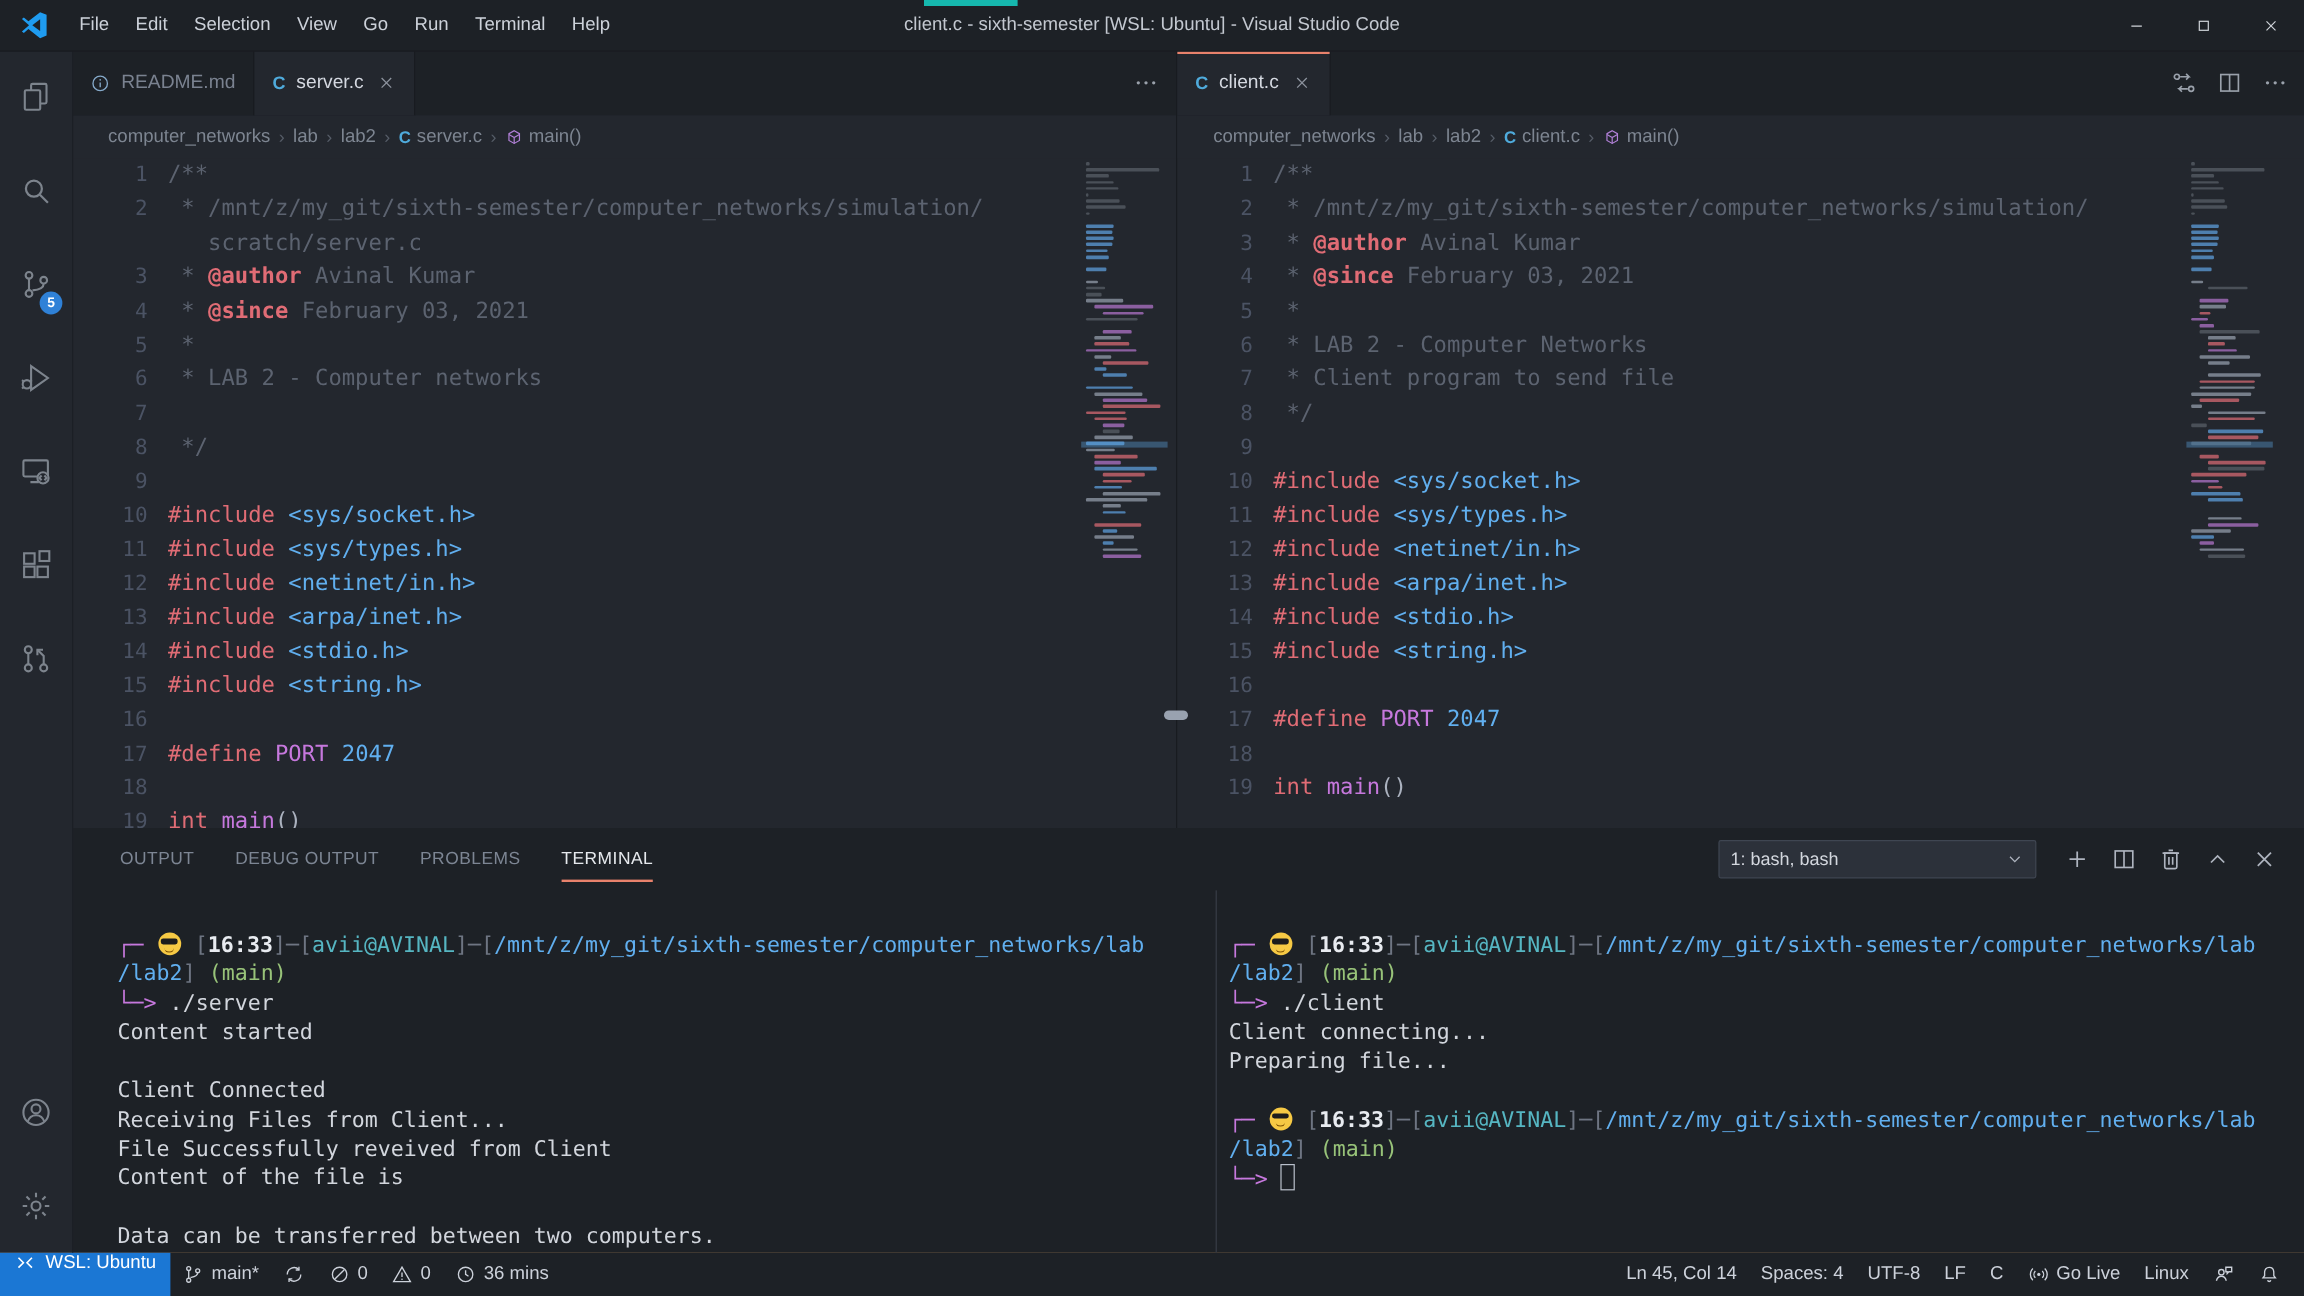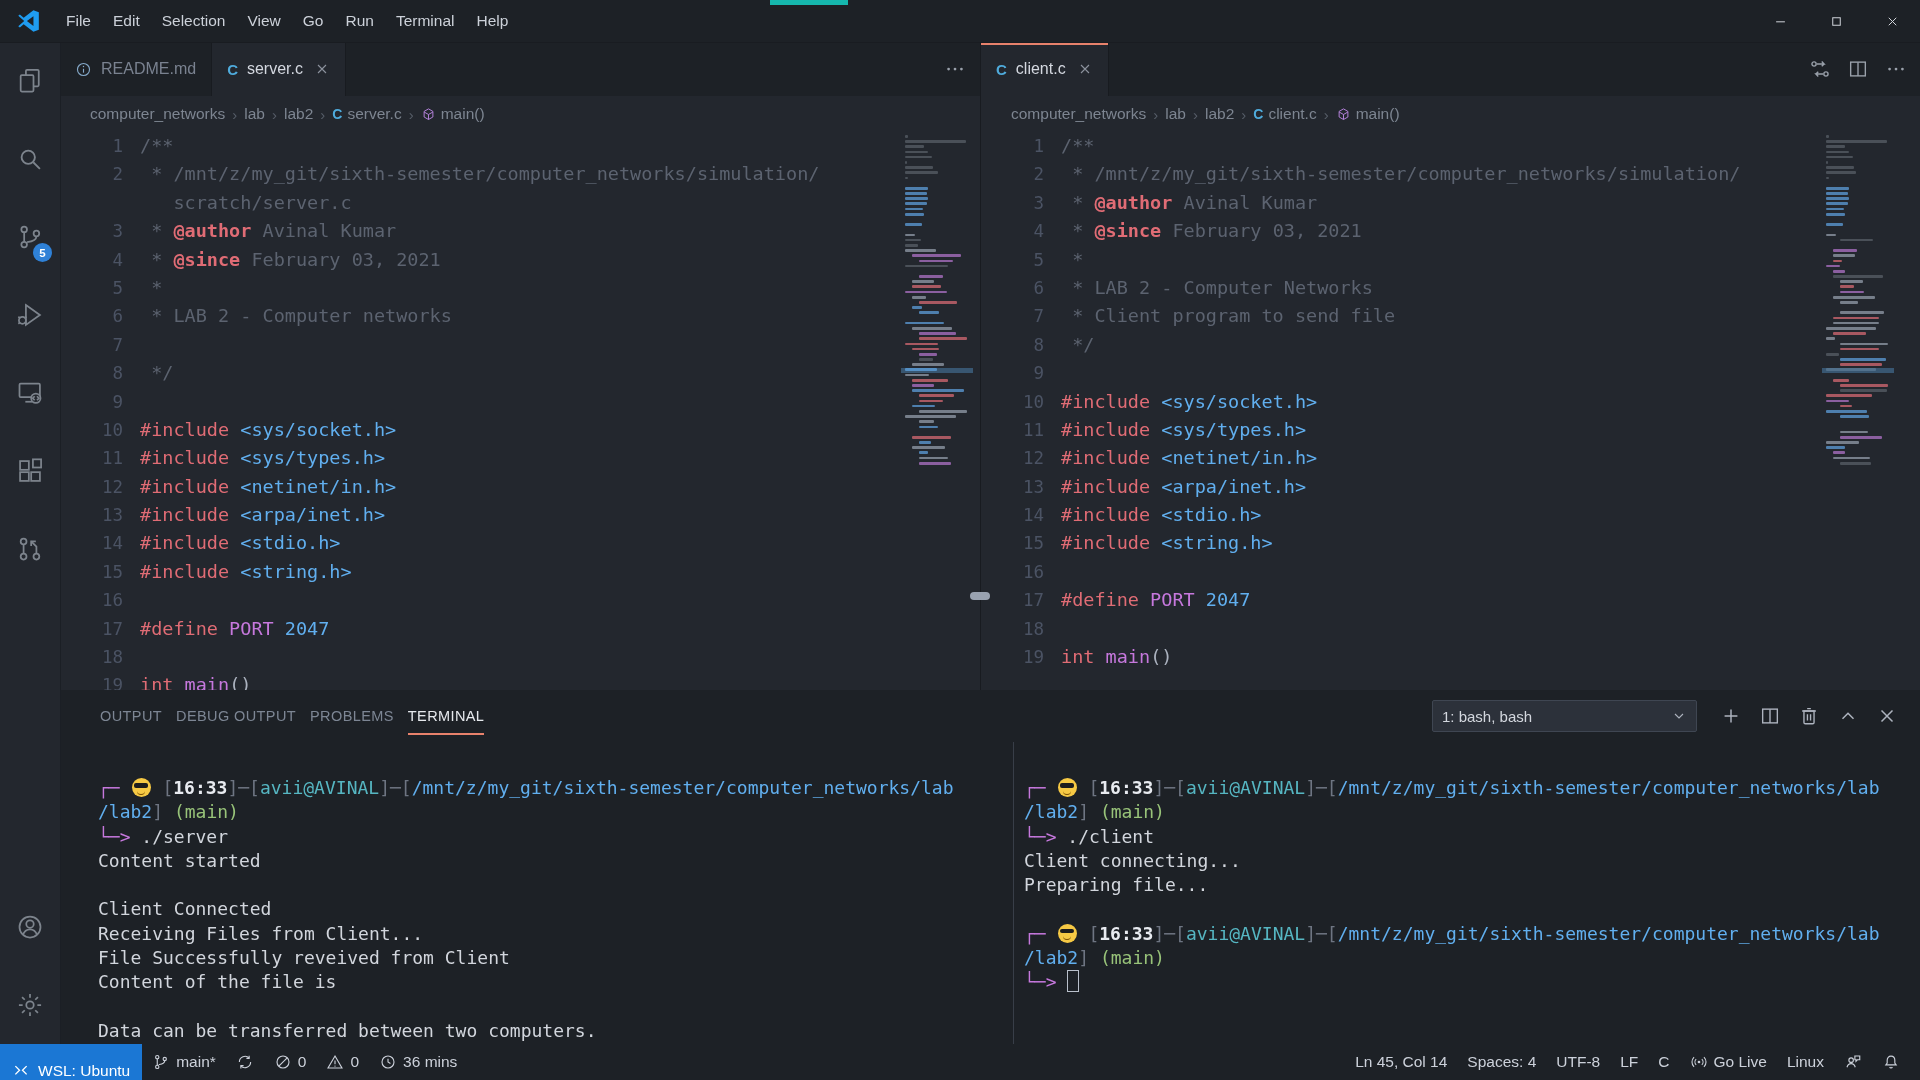--- a/index.html
+++ b/index.html
@@ -58,21 +58,21 @@
   .blue{color:#61afef;} .purple{color:#c678dd;} .pln{color:#abb2bf;}
 
   .minimap{position:absolute;left:845px;top:2px;width:64px;height:552px;}
   .mrow{height:5.2px;position:relative;}
   .mbar{position:absolute;top:1px;height:2.7px;border-radius:1px;}
   .mm-band{position:absolute;left:-4px;width:72px;height:5px;background:rgba(97,175,239,0.35);}
   .scroll-dash{position:absolute;left:970px;top:592px;width:20px;height:8px;border-radius:4px;background:#99a2b0;z-index:15;}
 
   
   .panel{position:absolute;left:60px;top:690px;width:1860px;height:354px;background:#1d2126;z-index:5;}
-  .panel-header{position:relative;height:52px;display:flex;align-items:center;padding-left:40px;gap:14px;}
+  .panel-header{position:relative;height:52px;display:flex;align-items:center;padding-left:40px;gap:34px;}
   .ptab{font-size:14.5px;letter-spacing:.4px;color:#7d8694;height:52px;display:flex;align-items:center;position:relative;cursor:pointer;}
   .ptab.active{color:#e6e9ed;}
   .ptab.active:after{content:"";position:absolute;left:0;right:0;bottom:7px;height:2px;background:#e8826c;}
   .panel-controls{position:absolute;right:22px;top:0;height:52px;display:flex;align-items:center;gap:17px;color:#aeb4bf;}
   .panel-controls .icon{width:22px;height:22px;}
   .term-select{width:245px;height:30px;background:#2c313a;border:1px solid #3f4652;border-radius:2px;display:flex;
                align-items:center;justify-content:space-between;padding:0 9px;font-size:15px;color:#d3d7de;margin-right:6px;}
   .term-select .icon{width:16px;height:16px;color:#aeb4bf;}
 
   .panel-body{position:absolute;left:0;top:52px;right:0;bottom:0;display:flex;}
@@ -84,21 +84,21 @@
   .cyan{color:#56b6c2;} .green{color:#98c379;} .fg{color:#d2d6dd;}
   .emoji{display:inline-block;width:19px;height:19px;border-radius:50%;background:#f6c944;position:relative;
          vertical-align:-3px;margin:0 1px;}
   .emoji:before{content:"";position:absolute;left:2.5px;top:5px;width:14px;height:4.5px;background:#1d1d1d;border-radius:2px;}
   .emoji:after{content:"";position:absolute;left:5.5px;bottom:2.5px;width:8px;height:4px;border-bottom:1.6px solid #7a4f00;border-radius:0 0 8px 8px;}
   .cursor-box{display:inline-block;width:10px;height:20px;border:1.5px solid #b9c0cb;vertical-align:-4px;}
 
   
   .statusbar{position:absolute;left:0;top:1044px;width:1920px;height:36px;background:#1d2126;display:flex;
              align-items:center;font-size:15.5px;color:#ccd1da;z-index:20;}
-  .sb-remote{height:36px;background:#1b77d4;color:#fff;display:flex;align-items:flex-end;gap:8px;padding:0 12px;}
+  .sb-remote{height:36px;background:#1b77d4;color:#fff;display:flex;align-items:flex-start;gap:8px;padding:0 12px;}
   .sb-item{display:flex;align-items:center;gap:6px;padding:0 10px;height:36px;cursor:pointer;}
   .sb-item .icon{width:18px;height:18px;}
   .sb-remote .icon{width:18px;height:18px;}
   .sb-left{display:flex;align-items:center;}
   .sb-right{margin-left:auto;display:flex;align-items:center;padding-right:10px;}
 </style>
 </head>
 <body>
 
 <div id="app">
@@ -115,20 +115,21 @@
     <div class="menubar" id="menubar">
         <div class="menu-item">File</div>
         <div class="menu-item">Edit</div>
         <div class="menu-item">Selection</div>
         <div class="menu-item">View</div>
         <div class="menu-item">Go</div>
         <div class="menu-item">Run</div>
         <div class="menu-item">Terminal</div>
         <div class="menu-item">Help</div>
       </div>
+    <div class="window-title">client.c - sixth-semester [WSL: Ubuntu] - Visual Studio Code</div>
     <div class="win-controls">
       <div class="win-btn">
           <span class="icon">
             <svg viewBox="0 0 24 24" fill="none" stroke="currentColor" stroke-width="1.6">
               <path d="M5 12.5h14"></path>
             </svg>
           </span>
         </div>
       <div class="win-btn">
           <span class="icon">

